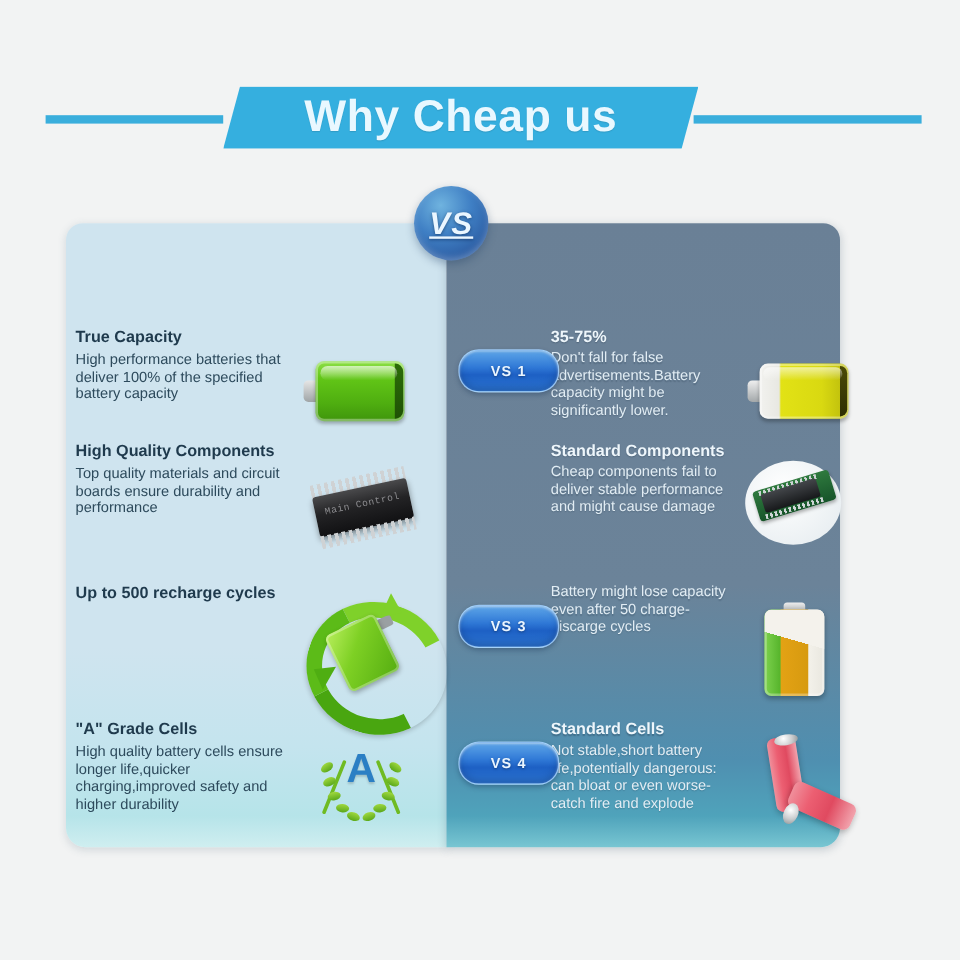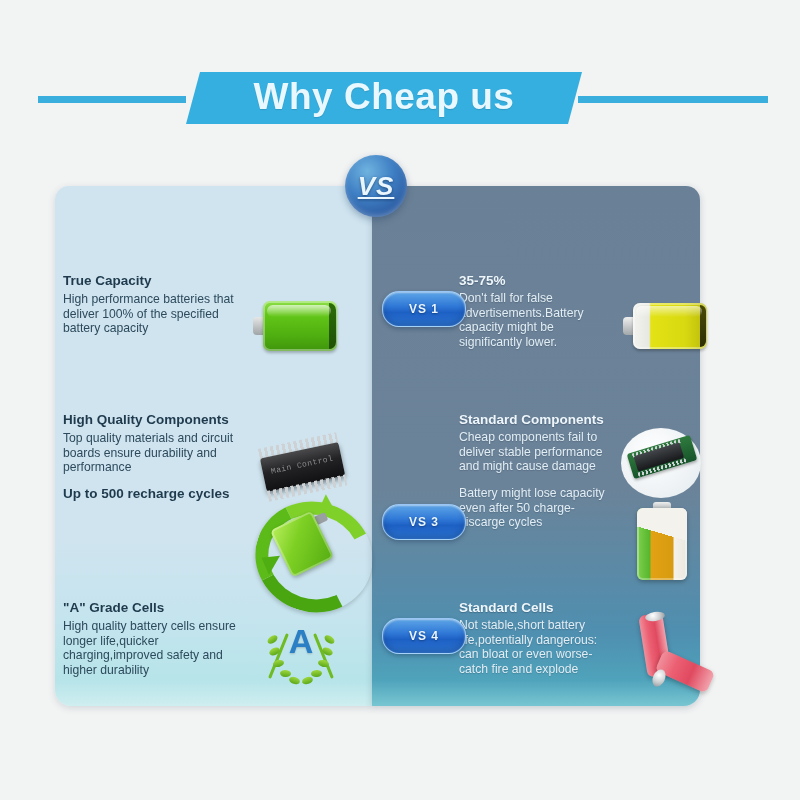--- a/index.html
+++ b/index.html
@@ -55,21 +55,21 @@
   }
   .vs-circle span{
     color:#eaf6ff;font-size:26px;font-weight:700;font-style:italic;letter-spacing:1px;
     text-shadow:0 1px 3px rgba(10,40,80,.6);
     text-decoration:underline;
   }
 
   
   .row{position:absolute;left:0;width:645px;height:110px;}
   .row.r1{top:87px;}
-  .row.r2{top:182px;margin-top:44px;}
+  .row.r2{top:182px;}
   .row.r3{top:300px;}
   .row.r4{top:414px;}
 
   .left-cell{position:absolute;left:0;top:0;width:317px;height:110px;}
   .left-text{position:absolute;left:8px;top:0;width:175px;}
   .lt-title{
     color:#1f3a4d;font-size:13.5px;font-weight:700;line-height:15px;margin:0 0 4px 0;
   }
   .lt-body{
     color:#2d4a5c;font-size:12.2px;line-height:14.5px;margin:0;

